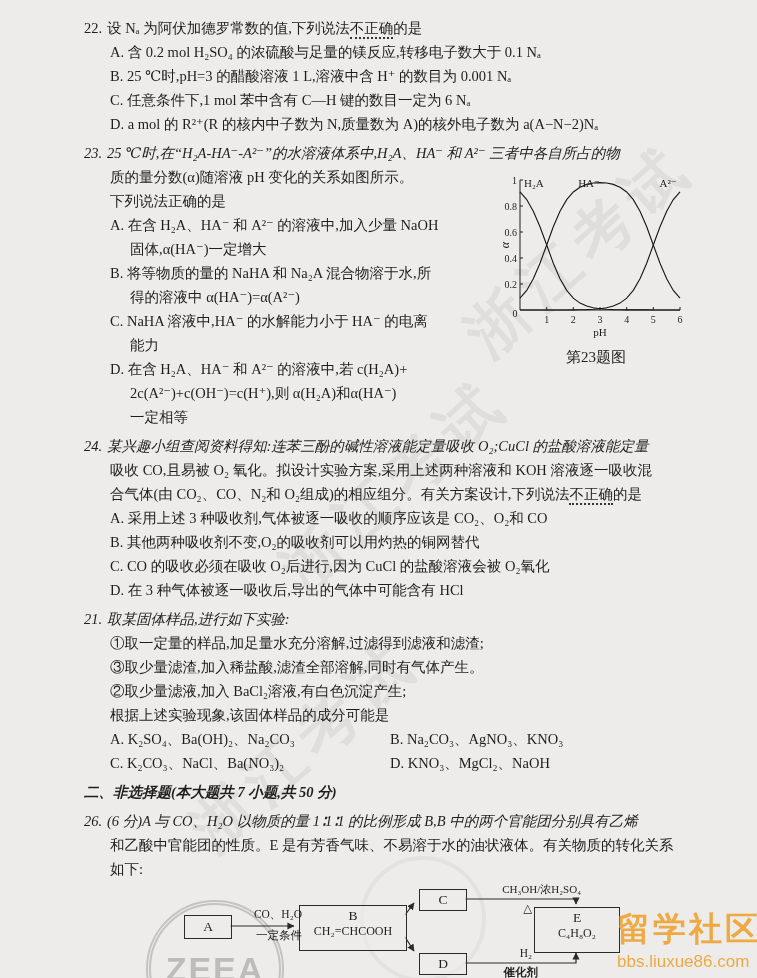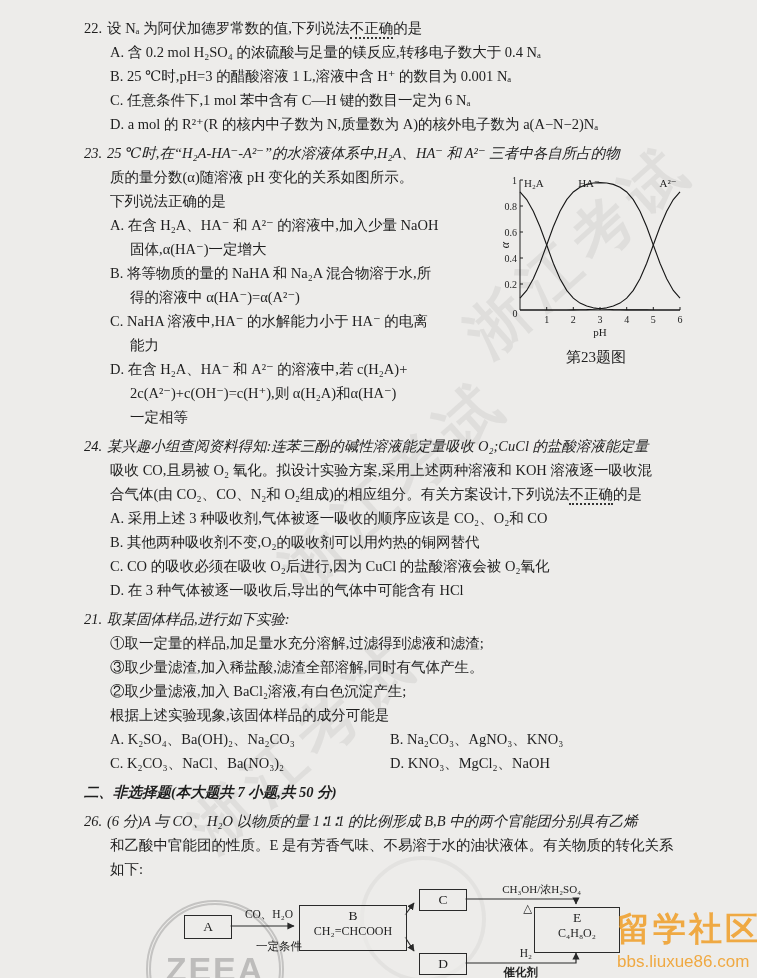--- a/index.html
+++ b/index.html
@@ -53,21 +53,21 @@
   <div class="wm" style="left:255px;top:445px;">浙江考试</div>
   <div class="wm" style="left:165px;top:705px;">浙江考试</div>
   <div class="stamp-circle c2"></div>
   <div class="stamp-circle c1">
     <span class="stamp-text">ZEEA</span>
   </div>
 
   <div class="content">
 
     <div class="line"><span class="qnum">22.</span><span>设 Nₐ 为阿伏加德罗常数的值,下列说法</span><span class="emph">不正确</span><span>的是</span></div>
-    <div class="line ind1">A. 含 0.2 mol H₂SO₄ 的浓硫酸与足量的镁反应,转移电子数大于 0.4 Nₐ</div>
+    <div class="line ind1">A. 含 0.2 mol H₂SO₄ 的浓硫酸与足量的镁反应,转移电子数大于 0.1 Nₐ</div>
     <div class="line ind1">B. 25 ℃时,pH=3 的醋酸溶液 1 L,溶液中含 H⁺ 的数目为 0.001 Nₐ</div>
     <div class="line ind1">C. 任意条件下,1 mol 苯中含有 C—H 键的数目一定为 6 Nₐ</div>
     <div class="line ind1">D. a mol 的 R²⁺(R 的核内中子数为 N,质量数为 A)的核外电子数为 a(A−N−2)Nₐ</div>
 
     <div class="line mt"><span class="qnum">23.</span><span>25 ℃时,在“H₂A-HA⁻-A²⁻”的水溶液体系中,H₂A、HA⁻ 和 A²⁻ 三者中各自所占的物</span></div>
     <div class="line ind1">质的量分数(α)随溶液 pH 变化的关系如图所示。</div>
     <div class="line ind1">下列说法正确的是</div>
     <div class="line ind1">A. 在含 H₂A、HA⁻ 和 A²⁻ 的溶液中,加入少量 NaOH</div>
     <div class="line ind2">固体,α(HA⁻)一定增大</div>
     <div class="line ind1">B. 将等物质的量的 NaHA 和 Na₂A 混合物溶于水,所</div>
@@ -119,22 +119,22 @@
       <div class="dbox" style="left:215px;top:22px;width:106px;height:42px;padding-top:2px;">
         <div>B</div>
         <div style="font-size:12px;">CH₂=CHCOOH</div>
       </div>
       <div class="dbox" style="left:335px;top:6px;width:46px;height:20px;line-height:20px;">C</div>
       <div class="dbox" style="left:335px;top:70px;width:46px;height:20px;line-height:20px;">D</div>
       <div class="dbox" style="left:450px;top:24px;width:84px;height:42px;padding-top:2px;">
         <div>E</div>
         <div style="font-size:12px;">C₄H₈O₂</div>
       </div>
-      <div class="dlabel" style="left:129px;top:25px;width:80px;">CO、H₂O</div>
-      <div class="dlabel" style="left:138px;top:57px;width:80px;">一定条件</div>
+      <div class="dlabel" style="left:138px;top:25px;width:80px;">CO、H₂O</div>
+      <div class="dlabel" style="left:138px;top:46px;width:80px;">一定条件</div>
       <div class="dlabel" style="left:382px;top:0px;width:115px;font-size:11px;">CH₃OH/浓H₂SO₄</div>
       <div class="dlabel" style="left:418px;top:19px;width:30px;">△</div>
       <div class="dlabel" style="left:400px;top:64px;width:48px;">H₂</div>
       <div class="dlabel" style="left:394px;top:83px;width:60px;font-weight:bold;">催化剂</div>
     </div>
 
   </div>
 
   <div class="graph-box">
     <svg id="alpha-chart" width="200" height="170" viewBox="0 0 200 170">

